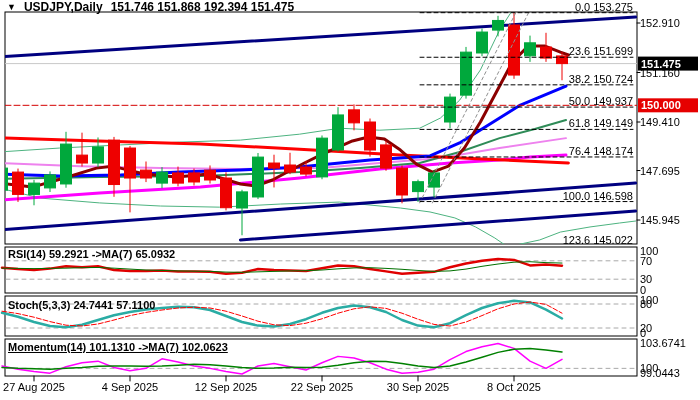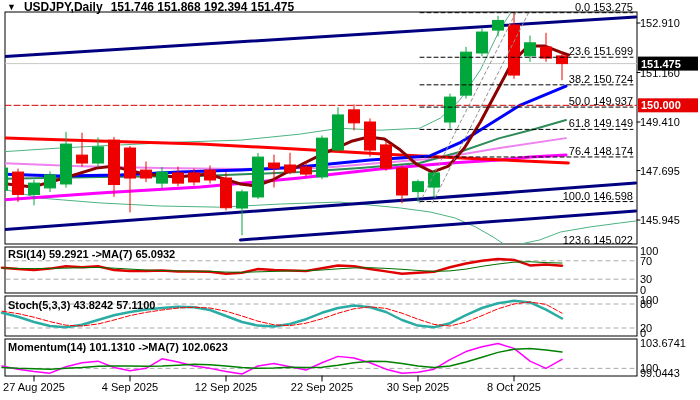--- a/index.html
+++ b/index.html
@@ -256,15 +256,15 @@
       <text x="226" y="391" text-anchor="middle" font-size="11" fill="#000" font-weight="400">12 Sep 2025</text>
       <polyline points="322,376 322,381" fill="none" stroke="#000" stroke-width="1" stroke-linejoin="round" stroke-linecap="round"></polyline>
       <text x="322" y="391" text-anchor="middle" font-size="11" fill="#000" font-weight="400">22 Sep 2025</text>
       <polyline points="418,376 418,381" fill="none" stroke="#000" stroke-width="1" stroke-linejoin="round" stroke-linecap="round"></polyline>
       <text x="418" y="391" text-anchor="middle" font-size="11" fill="#000" font-weight="400">30 Sep 2025</text>
       <polyline points="514,376 514,381" fill="none" stroke="#000" stroke-width="1" stroke-linejoin="round" stroke-linecap="round"></polyline>
       <text x="514" y="391" text-anchor="middle" font-size="11" fill="#000" font-weight="400">8 Oct 2025</text>
     </svg>
 
   <div class="panel-label" style="left:8px;top:248px;">RSI(14) 59.2921  -&gt;MA(7) 65.0932</div>
-  <div class="panel-label" style="left:8px;top:299px;">Stoch(5,3,3) 43.8242 57.1100</div>
-  <div class="panel-label" style="left:8px;top:341px;">Momentum(14) 101.1310  -&gt;MA(7) 102.0623</div>
+  <div class="panel-label" style="left:8px;top:299px;">Stoch(5,3,3) 24.7441 57.1100</div>
+  <div class="panel-label" style="left:8px;top:341px;text-decoration:underline;">Momentum(14) 101.1310  -&gt;MA(7) 102.0623</div>
 </div>
 
 </body></html>

